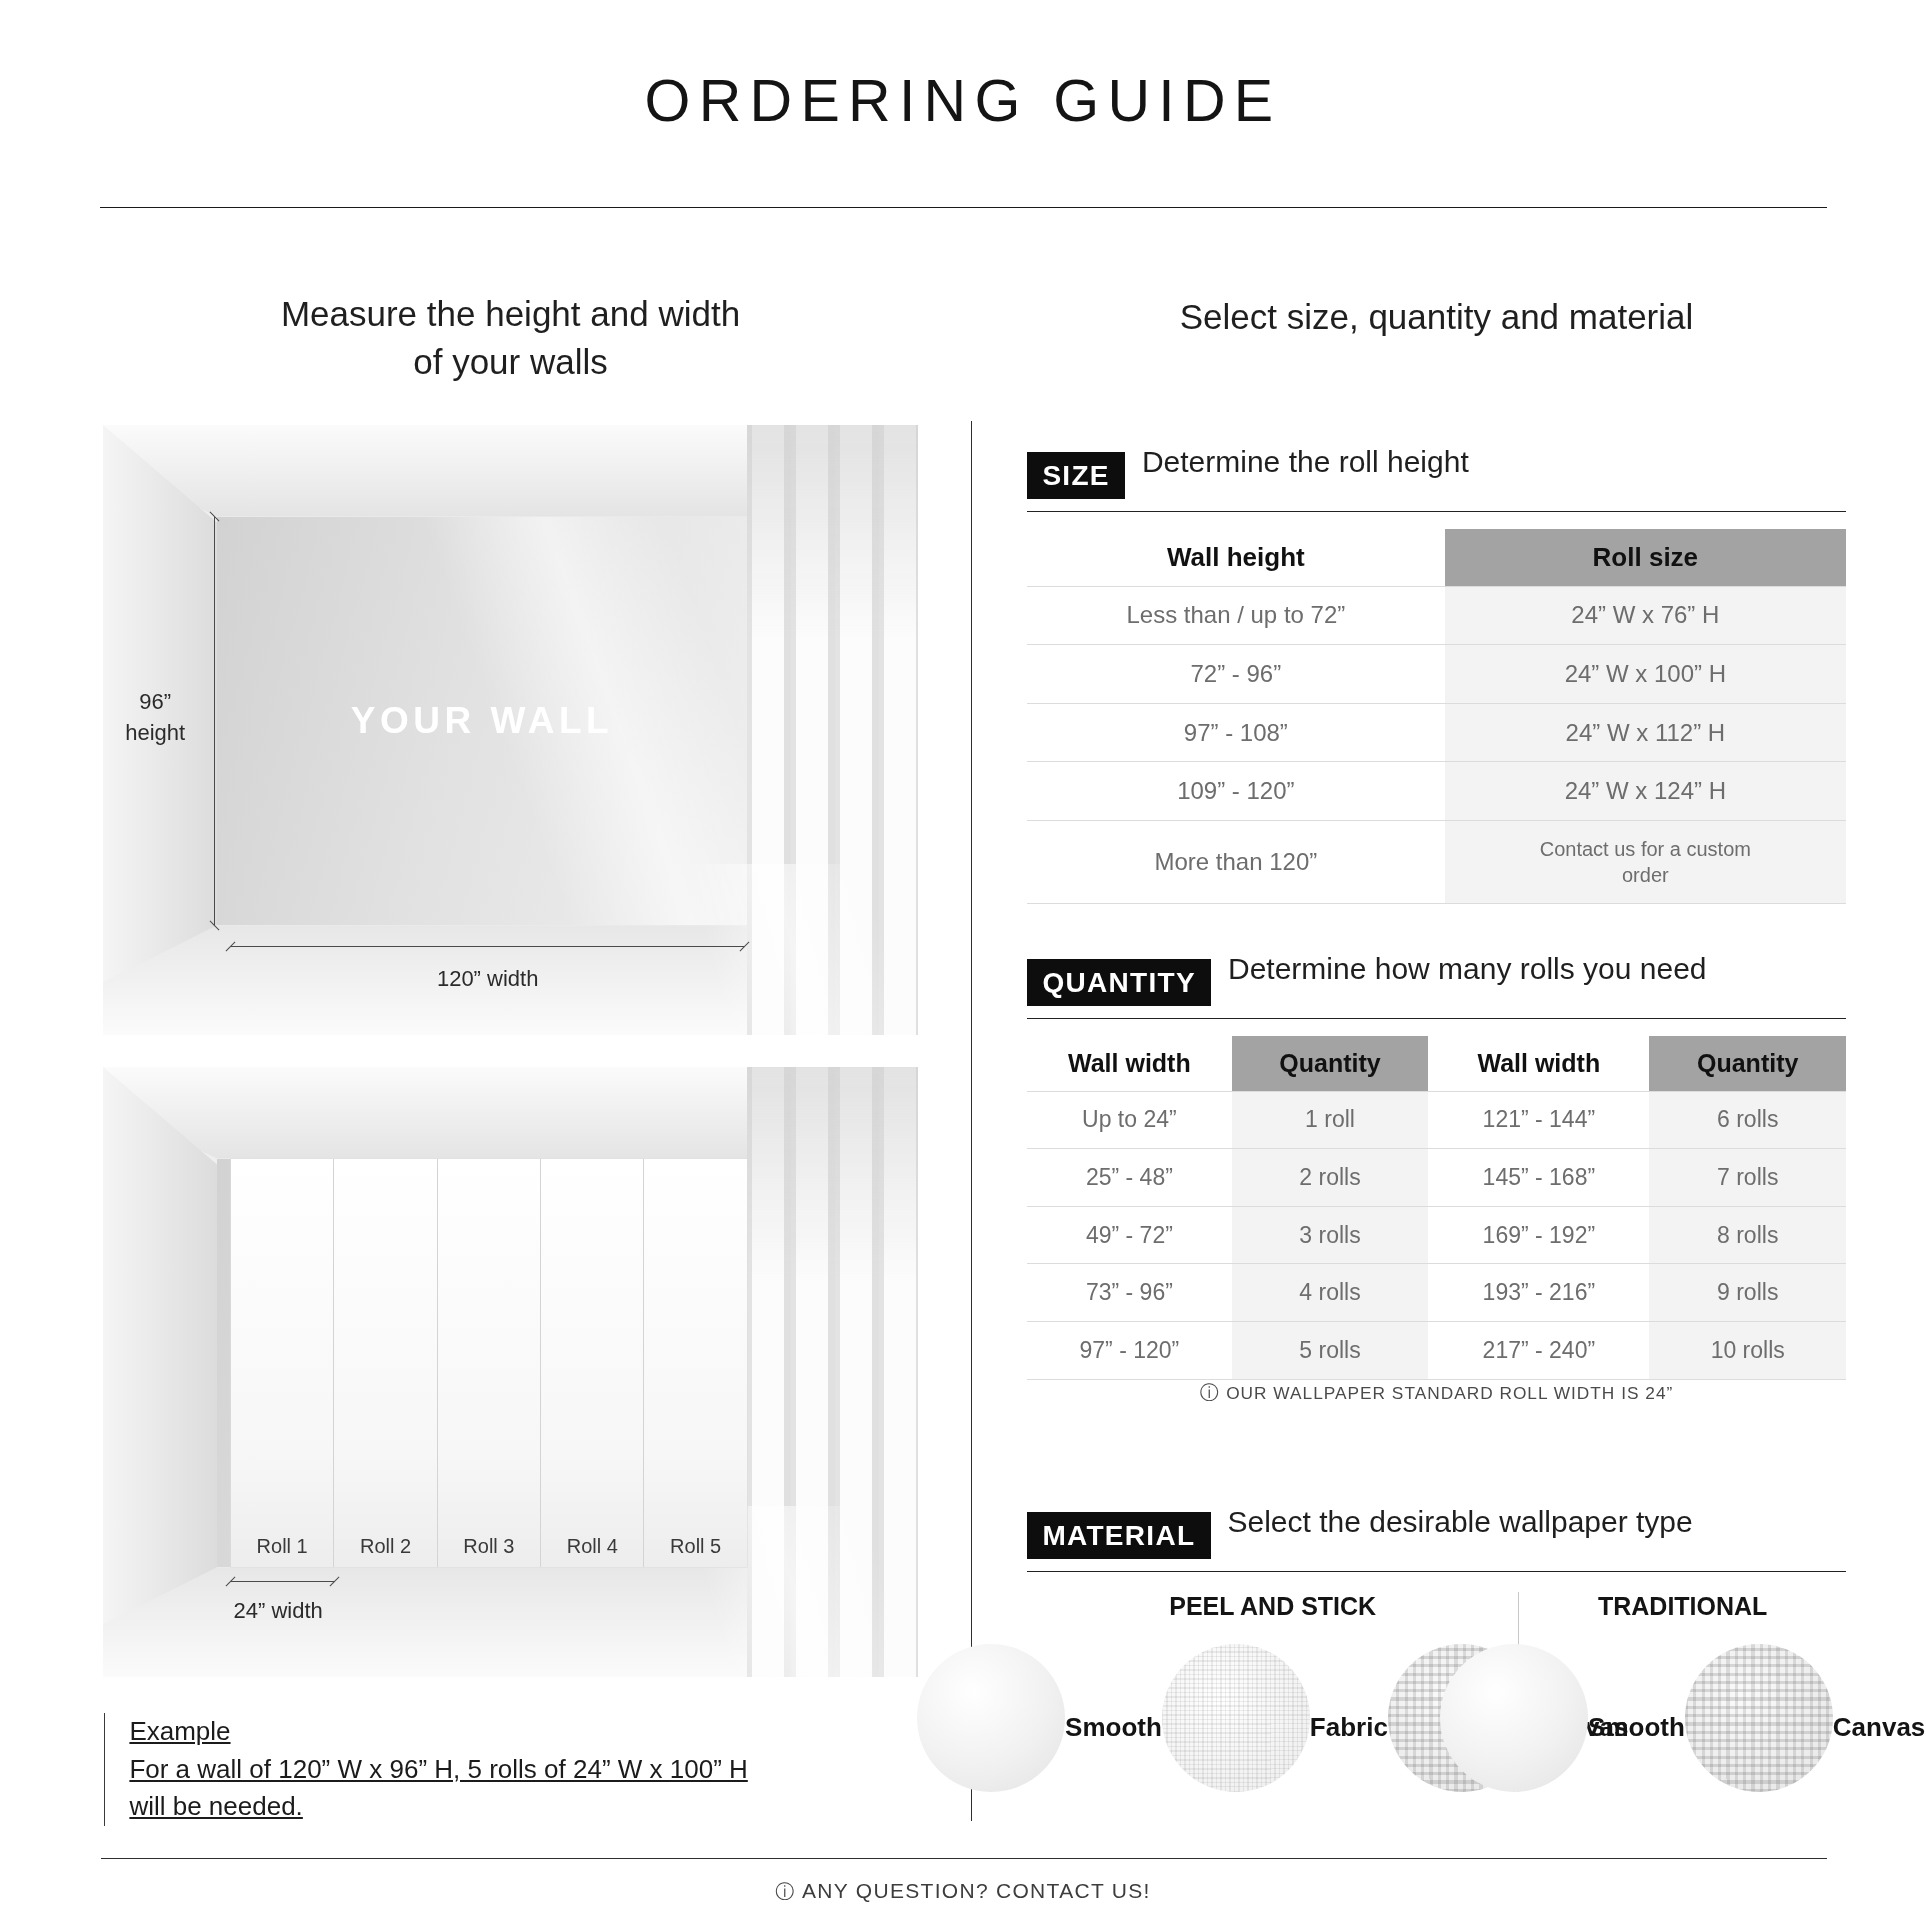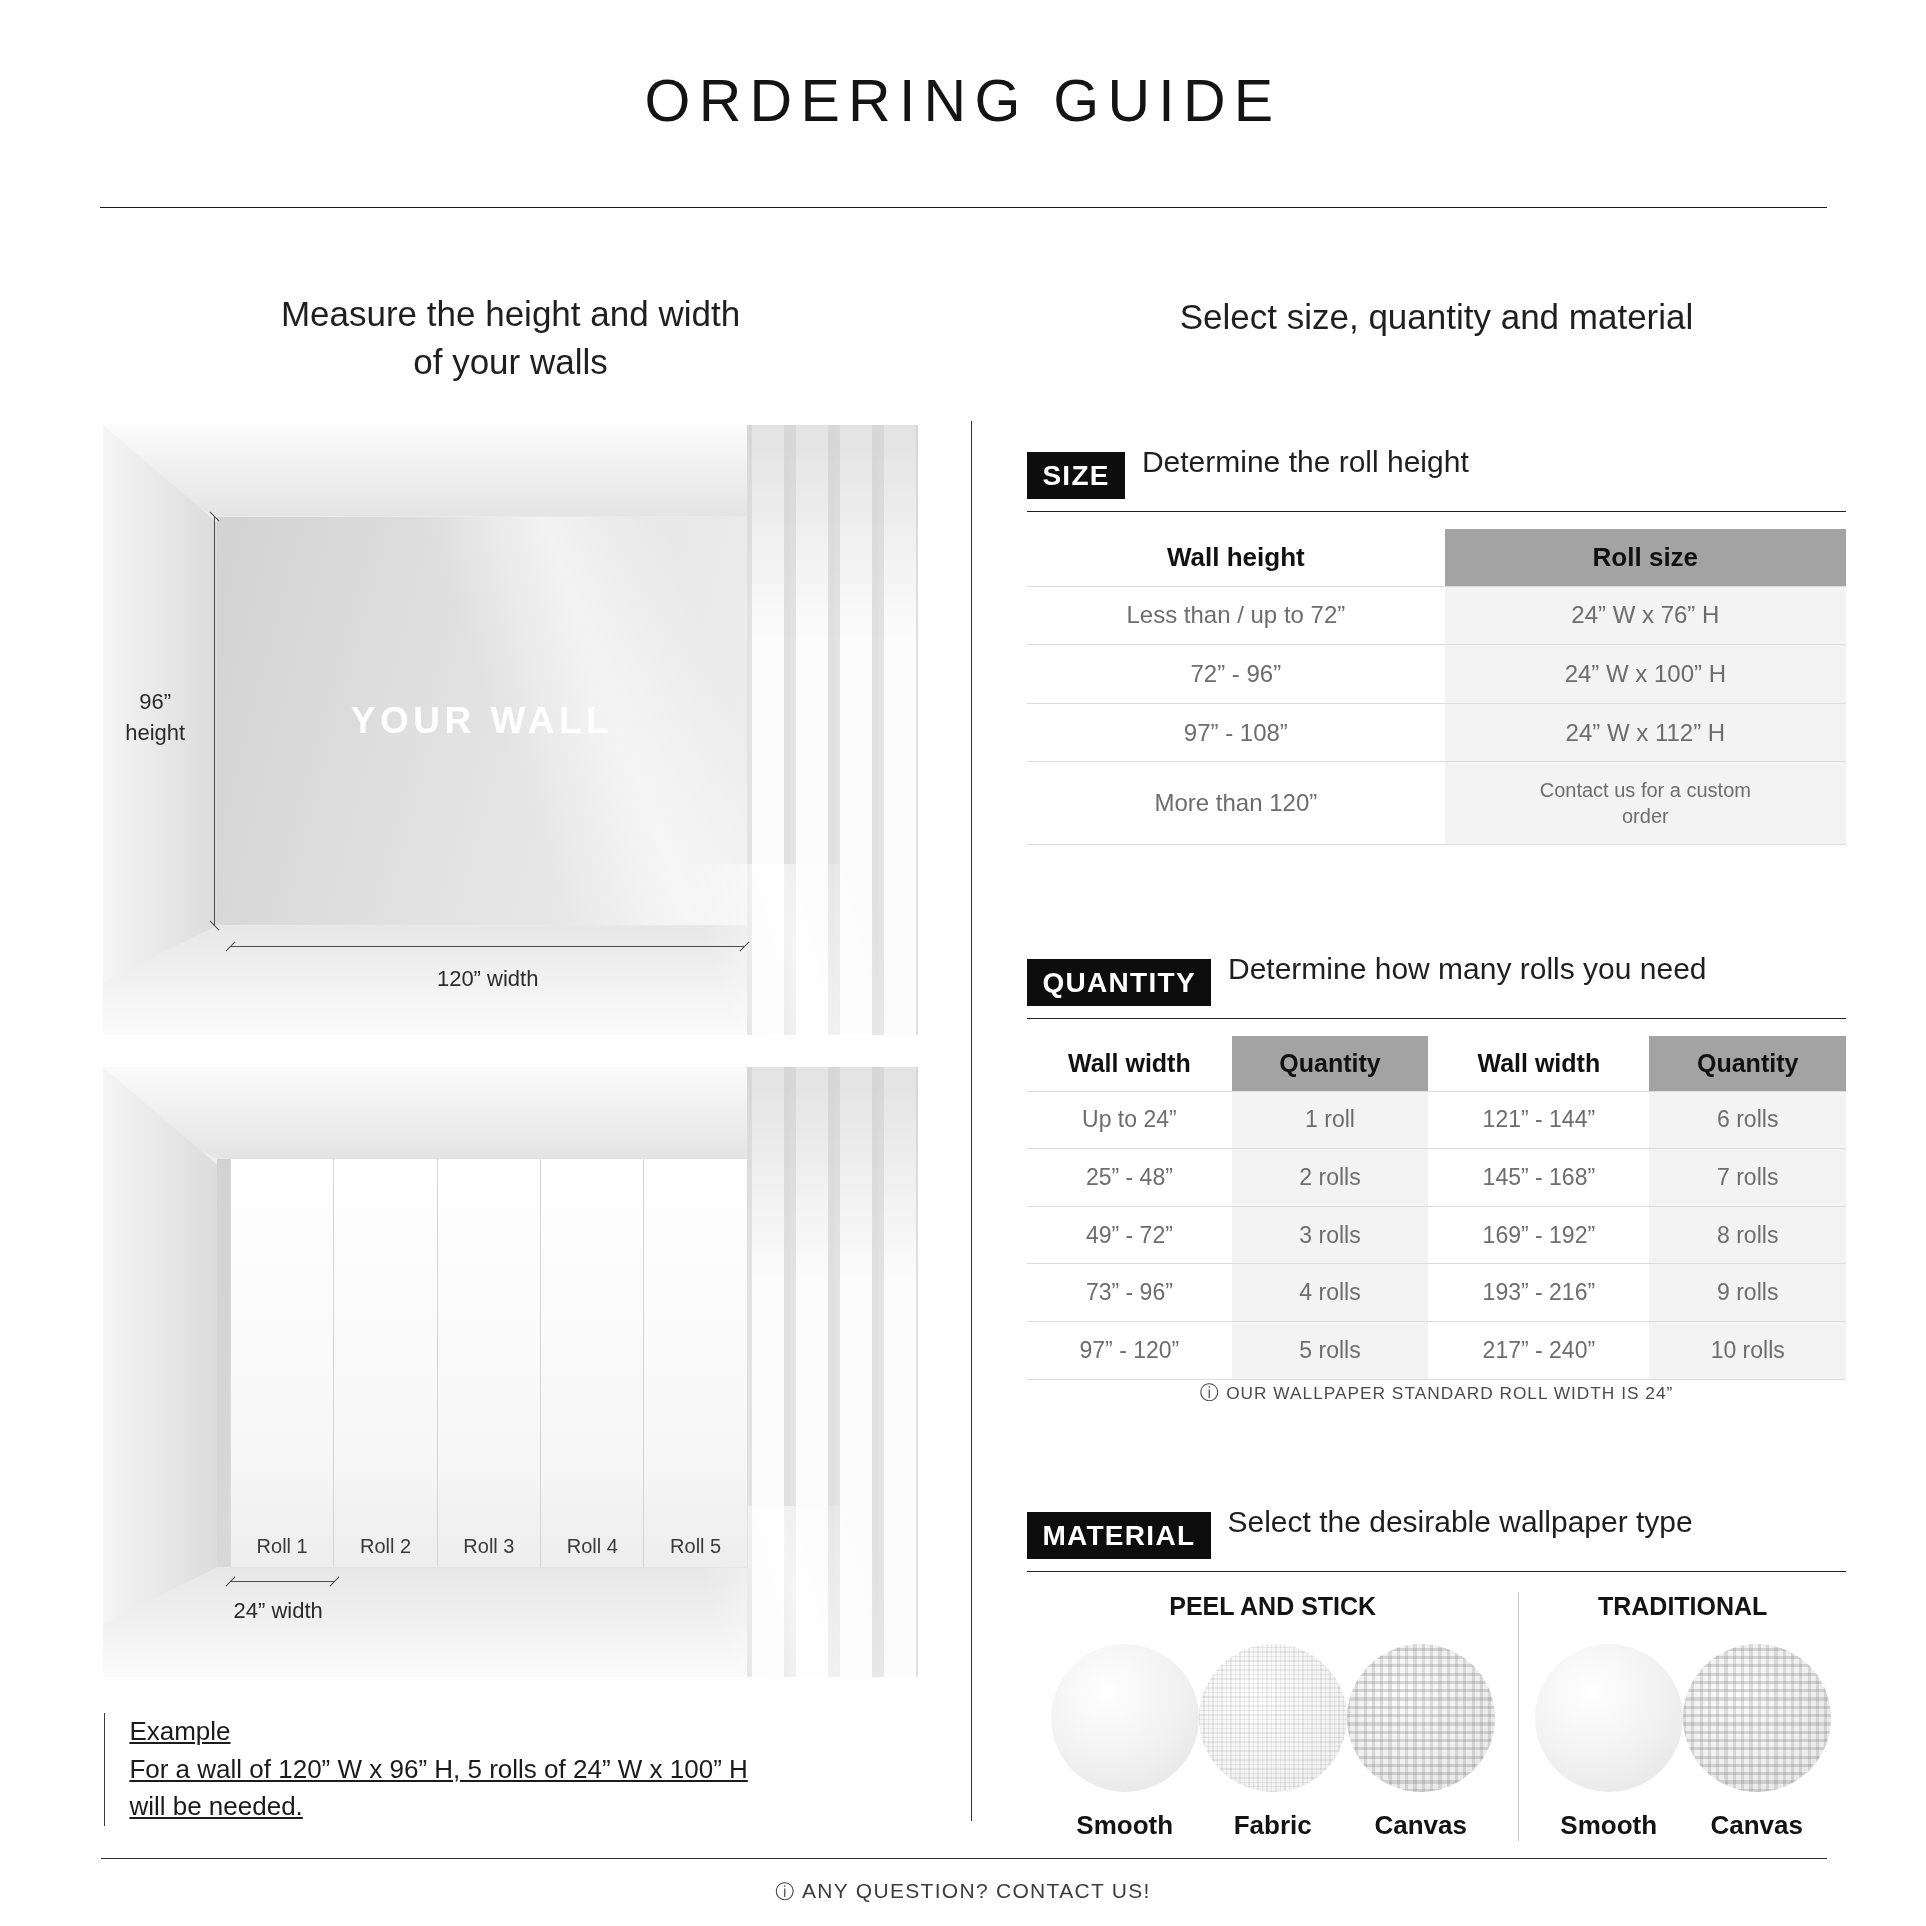--- a/index.html
+++ b/index.html
@@ -100,21 +100,21 @@
 
   .qty-note { text-align:center; font-size:17.3px; letter-spacing:1px; color:#4a4a4a; }
   .info-icon { font-size:19px; margin-right:6.4px; color:#4a4a4a; }
 
   .mat-groups { display:flex; margin-top:20.5px; }
   .mat-group { display:flex; flex-direction:column;align-items:center; }
   .mat-group.peel { width:60%; }
   .mat-group.trad { width:40%; border-left:0.6px solid #c8c8c8; }
   .mat-name { text-align:center; font-weight:700; font-size:25px; color:#141414; margin-bottom:23px; }
   .swatch-row { display:flex; justify-content:space-evenly; }
-  .swatch-item { display:flex; flex-direction:column; align-items:center; }
+  .swatch-item { display:flex; flex-direction:row; align-items:center; }
   .swatch { width:148px; height:148px; border-radius:50%; }
   .tex-smooth { background:radial-gradient(circle at 38% 32%, #ffffff 0%, #f1f1f1 55%, #e2e2e2 100%); }
   .tex-fabric { background-image:
       repeating-linear-gradient(0deg, rgba(120,120,120,0.13) 0 1.3px, rgba(0,0,0,0) 1.3px 4.5px),
       repeating-linear-gradient(90deg, rgba(120,120,120,0.13) 0 1.3px, rgba(0,0,0,0) 1.3px 4.5px),
       radial-gradient(circle at 40% 35%, #ffffff, #ececec); }
   .tex-canvas { background-image:
       repeating-linear-gradient(0deg, rgba(90,90,90,0.20) 0 3.2px, rgba(0,0,0,0) 3.2px 8.3px),
       repeating-linear-gradient(90deg, rgba(90,90,90,0.17) 0 3.2px, rgba(0,0,0,0) 3.2px 8.3px),
       radial-gradient(circle at 40% 35%, #fafafa, #e4e4e4); }
@@ -212,20 +212,24 @@
         </tr>
         <tr>
           <td>72” - 96”</td>
           <td class="shade">24” W x 100” H</td>
         </tr>
         <tr>
           <td>97” - 108”</td>
           <td class="shade">24” W x 112” H</td>
         </tr>
         <tr>
+          <td>109” - 120”</td>
+          <td class="shade">24” W x 124” H</td>
+        </tr>
+        <tr>
           <td>More than 120”</td>
           <td class="shade">
             <span class="contact-text">Contact us for a custom order</span>
           </td>
         </tr>
       </tbody>
     </table>
   </section>
 
   <section class="section sec-qty">

